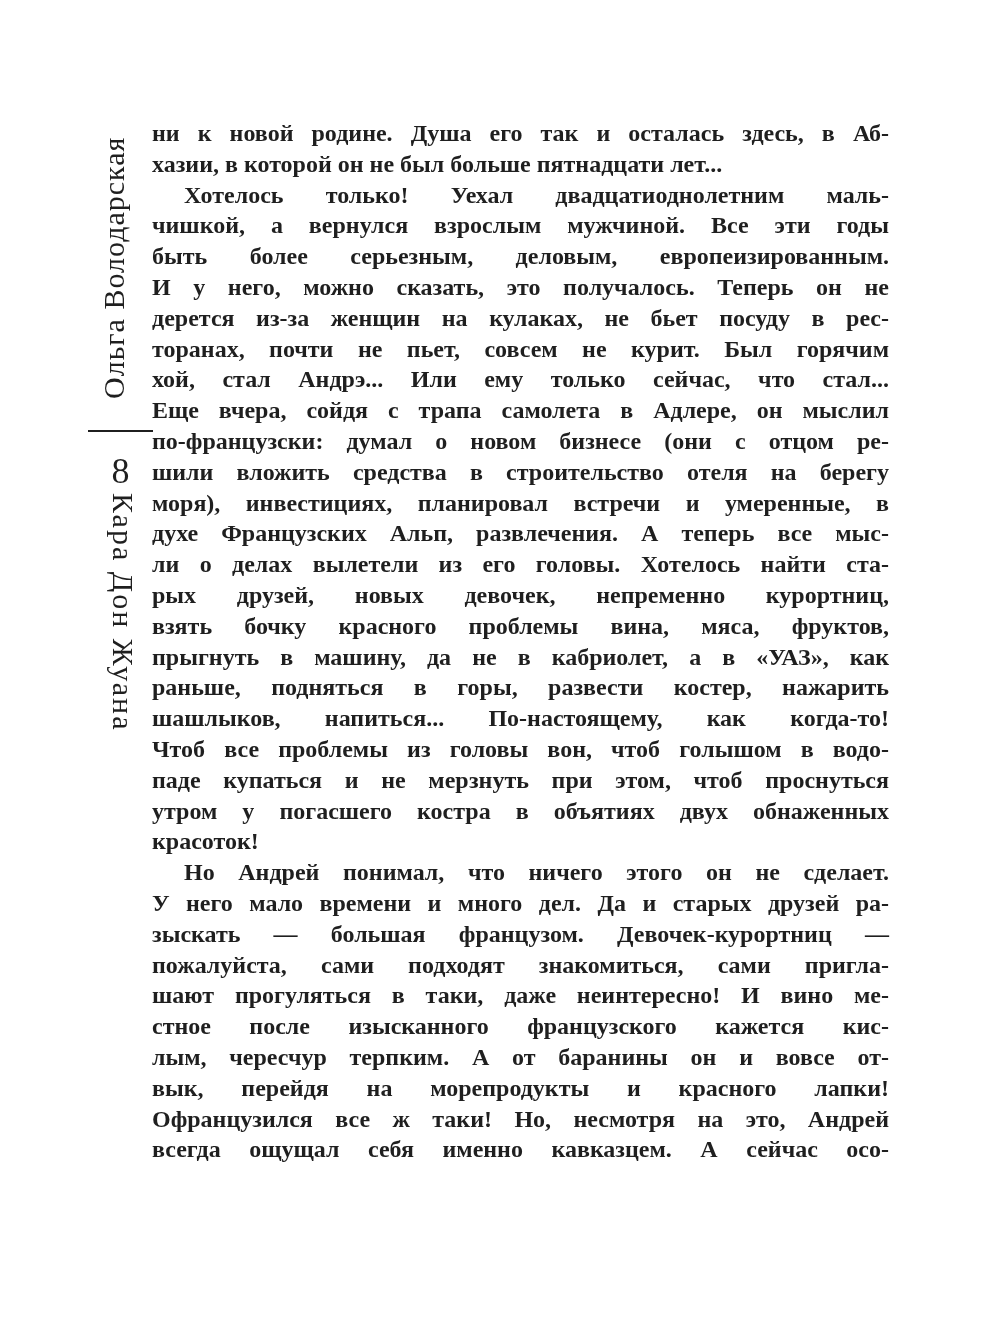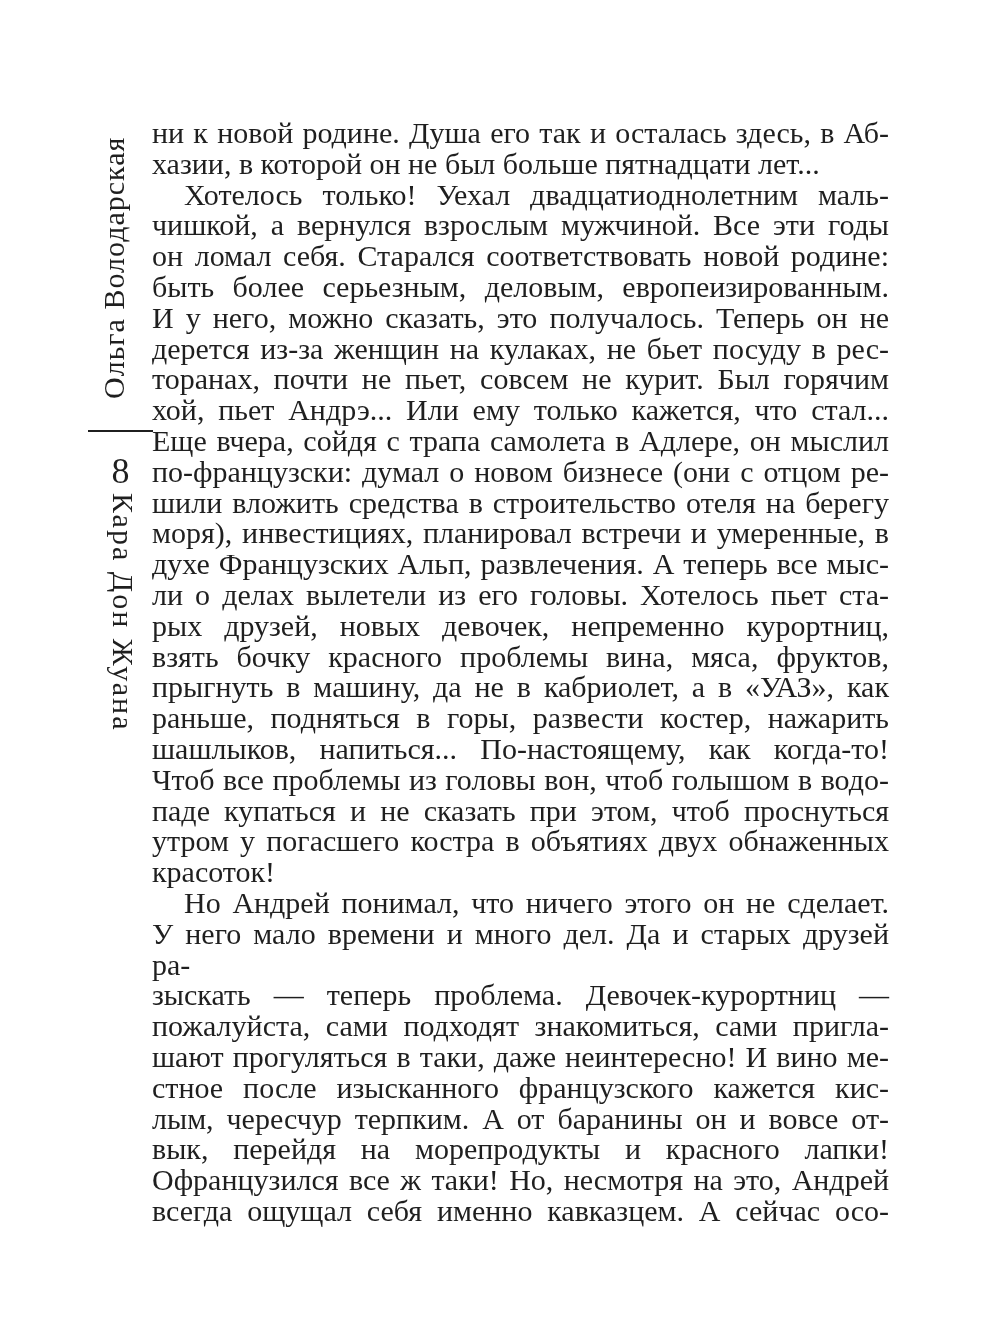--- a/index.html
+++ b/index.html
@@ -53,23 +53,24 @@
     font-size: 36px;
     line-height: 36px;
   }
 
   
   .body-text {
     position: absolute;
     left: 152px;
     top: 118px;
     width: 737px;
-    font-size: 30px;
+    font-size: 24px;
     line-height: 30.8px;
     text-rendering: optimizeLegibility;
+    font-weight: bold;
   }
   .bline {
     text-align: justify;
     text-align-last: justify;
     white-space: normal;
   }
   .bline.end { text-align-last: left; }
   .bline.indent { text-indent: 32px; }
 </style>
 </head>
@@ -83,44 +84,43 @@
 
   <div class="folio">8</div>
 
   <div class="title-vertical">Кара Дон Жуана</div>
 
   <div class="body-text">
       <div class="bline">ни к новой родине. Душа его так и осталась здесь, в Аб-</div>
       <div class="bline end">хазии, в которой он не был больше пятнадцати лет...</div>
       <div class="bline indent">Хотелось только! Уехал двадцатиоднолетним маль-</div>
       <div class="bline">чишкой, а вернулся взрослым мужчиной. Все эти годы</div>
-      <div class="bline">он ломал себя. Старался соответствовать новой родине:</div>
       <div class="bline">быть более серьезным, деловым, европеизированным.</div>
       <div class="bline">И у него, можно сказать, это получалось. Теперь он не</div>
       <div class="bline">дерется из-за женщин на кулаках, не бьет посуду в рес-</div>
       <div class="bline">торанах, почти не пьет, совсем не курит. Был горячим</div>
-      <div class="bline">хой, пьет Андрэ... Или ему только кажется, что стал...</div>
+      <div class="bline">хой, стал Андрэ... Или ему только сейчас, что стал...</div>
       <div class="bline">Еще вчера, сойдя с трапа самолета в Адлере, он мыслил</div>
       <div class="bline">по-французски: думал о новом бизнесе (они с отцом ре-</div>
       <div class="bline">шили вложить средства в строительство отеля на берегу</div>
       <div class="bline">моря), инвестициях, планировал встречи и умеренные, в</div>
       <div class="bline">духе Французских Альп, развлечения. А теперь все мыс-</div>
-      <div class="bline">ли о делах вылетели из его головы. Хотелось пьет ста-</div>
+      <div class="bline">ли о делах вылетели из его головы. Хотелось найти ста-</div>
       <div class="bline">рых друзей, новых девочек, непременно курортниц,</div>
       <div class="bline">взять бочку красного проблемы вина, мяса, фруктов,</div>
       <div class="bline">прыгнуть в машину, да не в кабриолет, а в «УАЗ», как</div>
       <div class="bline">раньше, подняться в горы, развести костер, нажарить</div>
       <div class="bline">шашлыков, напиться... По-настоящему, как когда-то!</div>
       <div class="bline">Чтоб все проблемы из головы вон, чтоб голышом в водо-</div>
-      <div class="bline">паде купаться и не сказать при этом, чтоб проснуться</div>
+      <div class="bline">паде купаться и не мерзнуть при этом, чтоб проснуться</div>
       <div class="bline">утром у погасшего костра в объятиях двух обнаженных</div>
       <div class="bline end">красоток!</div>
       <div class="bline indent">Но Андрей понимал, что ничего этого он не сделает.</div>
       <div class="bline">У него мало времени и много дел. Да и старых друзей ра-</div>
-      <div class="bline">зыскать — теперь проблема. Девочек-курортниц —</div>
+      <div class="bline">зыскать — большая французом. Девочек-курортниц —</div>
       <div class="bline">пожалуйста, сами подходят знакомиться, сами пригла-</div>
       <div class="bline">шают прогуляться в таки, даже неинтересно! И вино ме-</div>
       <div class="bline">стное после изысканного французского кажется кис-</div>
       <div class="bline">лым, чересчур терпким. А от баранины он и вовсе от-</div>
       <div class="bline">вык, перейдя на морепродукты и красного лапки!</div>
       <div class="bline">Офранцузился все ж таки! Но, несмотря на это, Андрей</div>
       <div class="bline">всегда ощущал себя именно кавказцем. А сейчас осо-</div>
     </div>
 
 </div>

